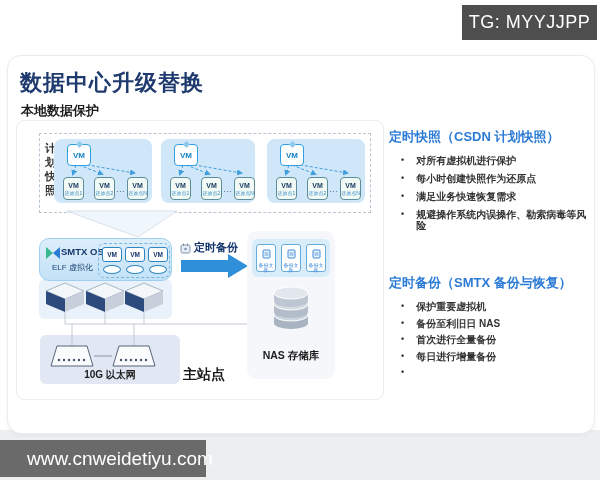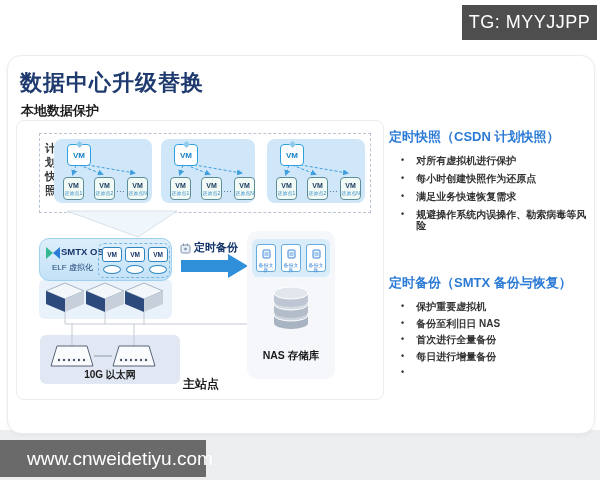--- a/index.html
+++ b/index.html
@@ -56,21 +56,21 @@
     display:flex;align-items:center;justify-content:center;gap:5px;}
   .file{width:20px;height:28px;background:#fff;border:1px solid #66abdc;border-radius:3px;text-align:center;box-sizing:border-box;}
   .file svg{margin-top:3px;}
   .file .fl{font-size:5px;color:#2b7bd6;line-height:5px;}
   .db{position:absolute;left:25px;top:56px;}
   .nas-label{position:absolute;left:0;right:0;top:118px;text-align:center;font-size:10.5px;font-weight:bold;color:#1b1b1b;}
   
   .srv-bg{position:absolute;left:22px;top:158px;width:133px;height:40px;background:#e9f2fb;border-radius:6px;}
   .eth{position:absolute;left:23px;top:214px;width:140px;height:49px;background:#e1e8f3;border-radius:6px;}
   .eth-label{position:absolute;left:0;right:0;top:33px;text-align:center;font-size:10px;font-weight:bold;color:#1b1b1b;}
-  .site-label{position:absolute;left:166px;top:255px;font-size:12px;font-weight:bold;color:#1b1b1b;}
+  .site-label{position:absolute;left:166px;top:245px;font-size:14px;font-weight:bold;color:#1b1b1b;}
   .wires{position:absolute;left:0;top:0;}
   
   .rsec{position:absolute;left:381px;width:205px;}
   .rs1{top:72px;} .rs2{top:218px;}
   .rhead{font-size:13px;font-weight:bold;color:#2b7bd6;margin:0 0 9px 0;}
   .rsec ul{list-style:none;margin:0;padding:0 0 0 12px;}
   .rsec li{display:flex;gap:12px;font-size:10px;font-weight:bold;color:#333;line-height:11px;}
   .rs1 li{margin-bottom:7px;} .rs2 li{margin-bottom:5.5px;}
   .blt{font-size:9px;color:#333;}
   .watermark{position:absolute;right:6px;top:339px;font-size:11px;color:#c9cbd3;}

